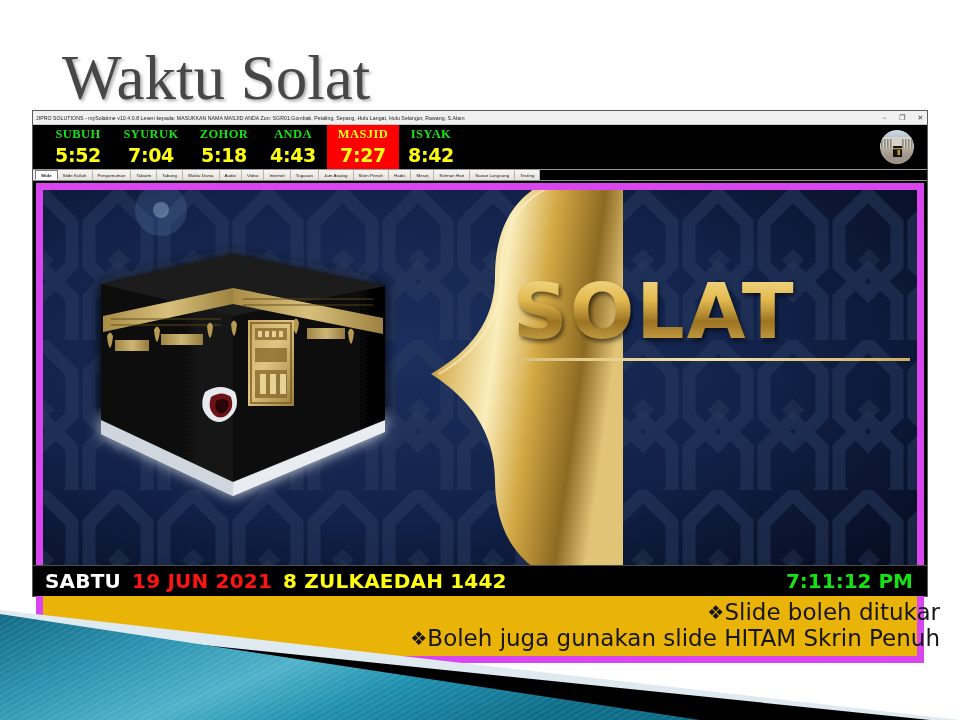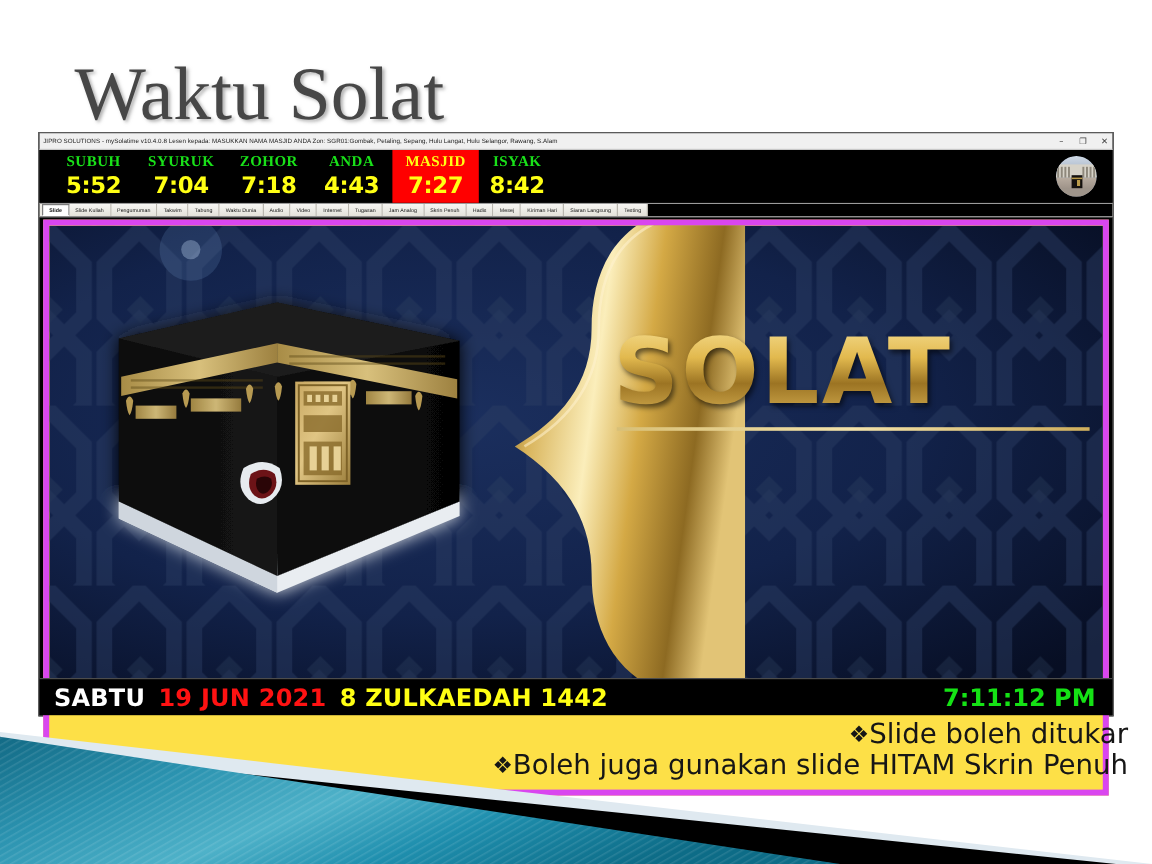--- a/index.html
+++ b/index.html
@@ -132,23 +132,23 @@
     border-bottom:1px solid #ffffff;
     font-weight:700;
   }
   .tab-filler { flex:1; background:#000; }
 
   
   .slide-canvas {
     position:relative;
     height:480px;
     margin:2px 3px 0 3px;
-    background:#fde047;
+    background:#eab308;
     overflow:hidden;
-    border:5px solid #d946ef;
+    border:7px solid #d946ef;
   }
   .pattern { position:absolute; inset:0; }
   .pattern svg { display:block; }
 
   .kaaba-wrap { position:absolute; left:42px; top:34px; width:330px; height:290px; }
   .kaaba-wrap svg { display:block; }
 
   .arc-wrap { position:absolute; left:330px; top:-6px; width:250px; height:396px; }
   .arc-wrap svg { display:block; }
 
@@ -255,21 +255,21 @@
       <div class="prayer-col" style="width:70px">
         <div class="pname">SUBUH</div>
         <div class="ptime">5:52</div>
       </div>
       <div class="prayer-col" style="width:76px">
         <div class="pname">SYURUK</div>
         <div class="ptime">7:04</div>
       </div>
       <div class="prayer-col" style="width:70px">
         <div class="pname">ZOHOR</div>
-        <div class="ptime">7:18</div>
+        <div class="ptime">5:18</div>
       </div>
       <div class="prayer-col" style="width:68px">
         <div class="pname">ANDA</div>
         <div class="ptime">4:43</div>
       </div>
       <div class="prayer-col active" style="width:72px">
         <div class="pname">MASJID</div>
         <div class="ptime">7:27</div>
       </div>
       <div class="prayer-col" style="width:64px">

